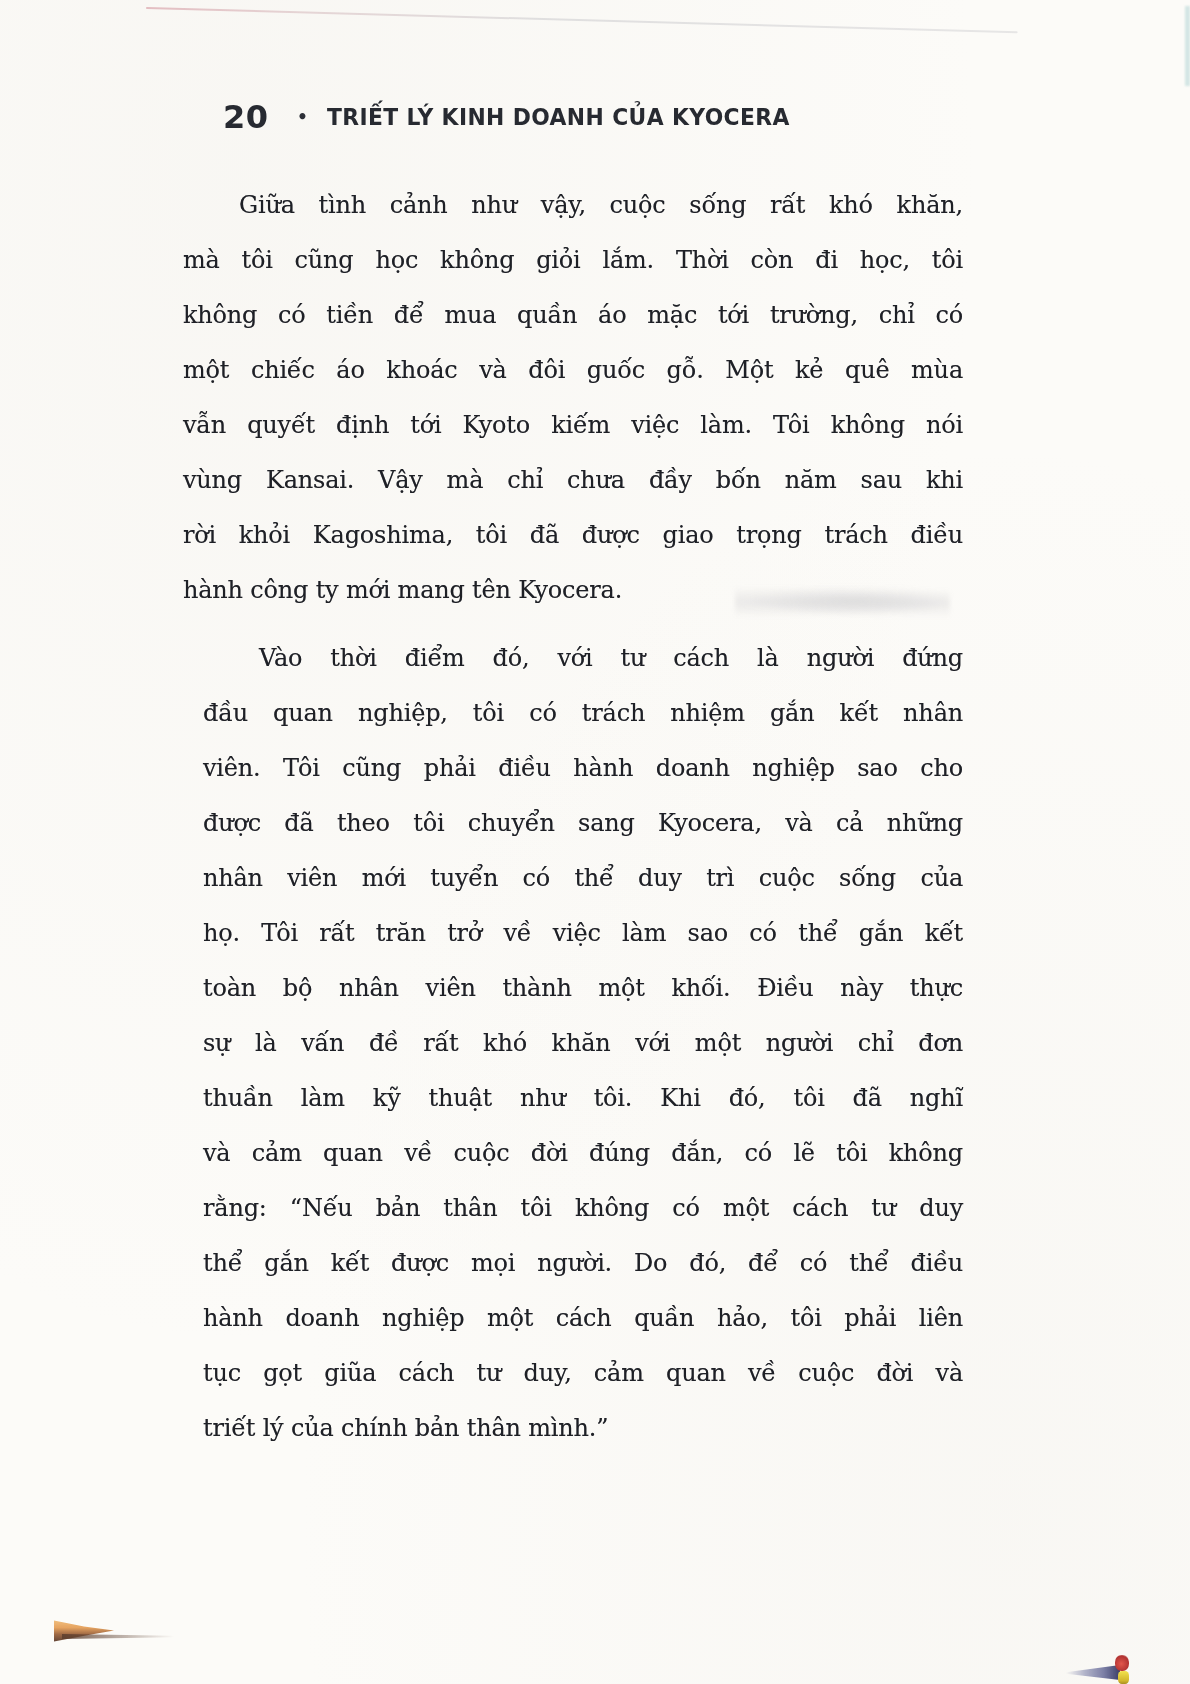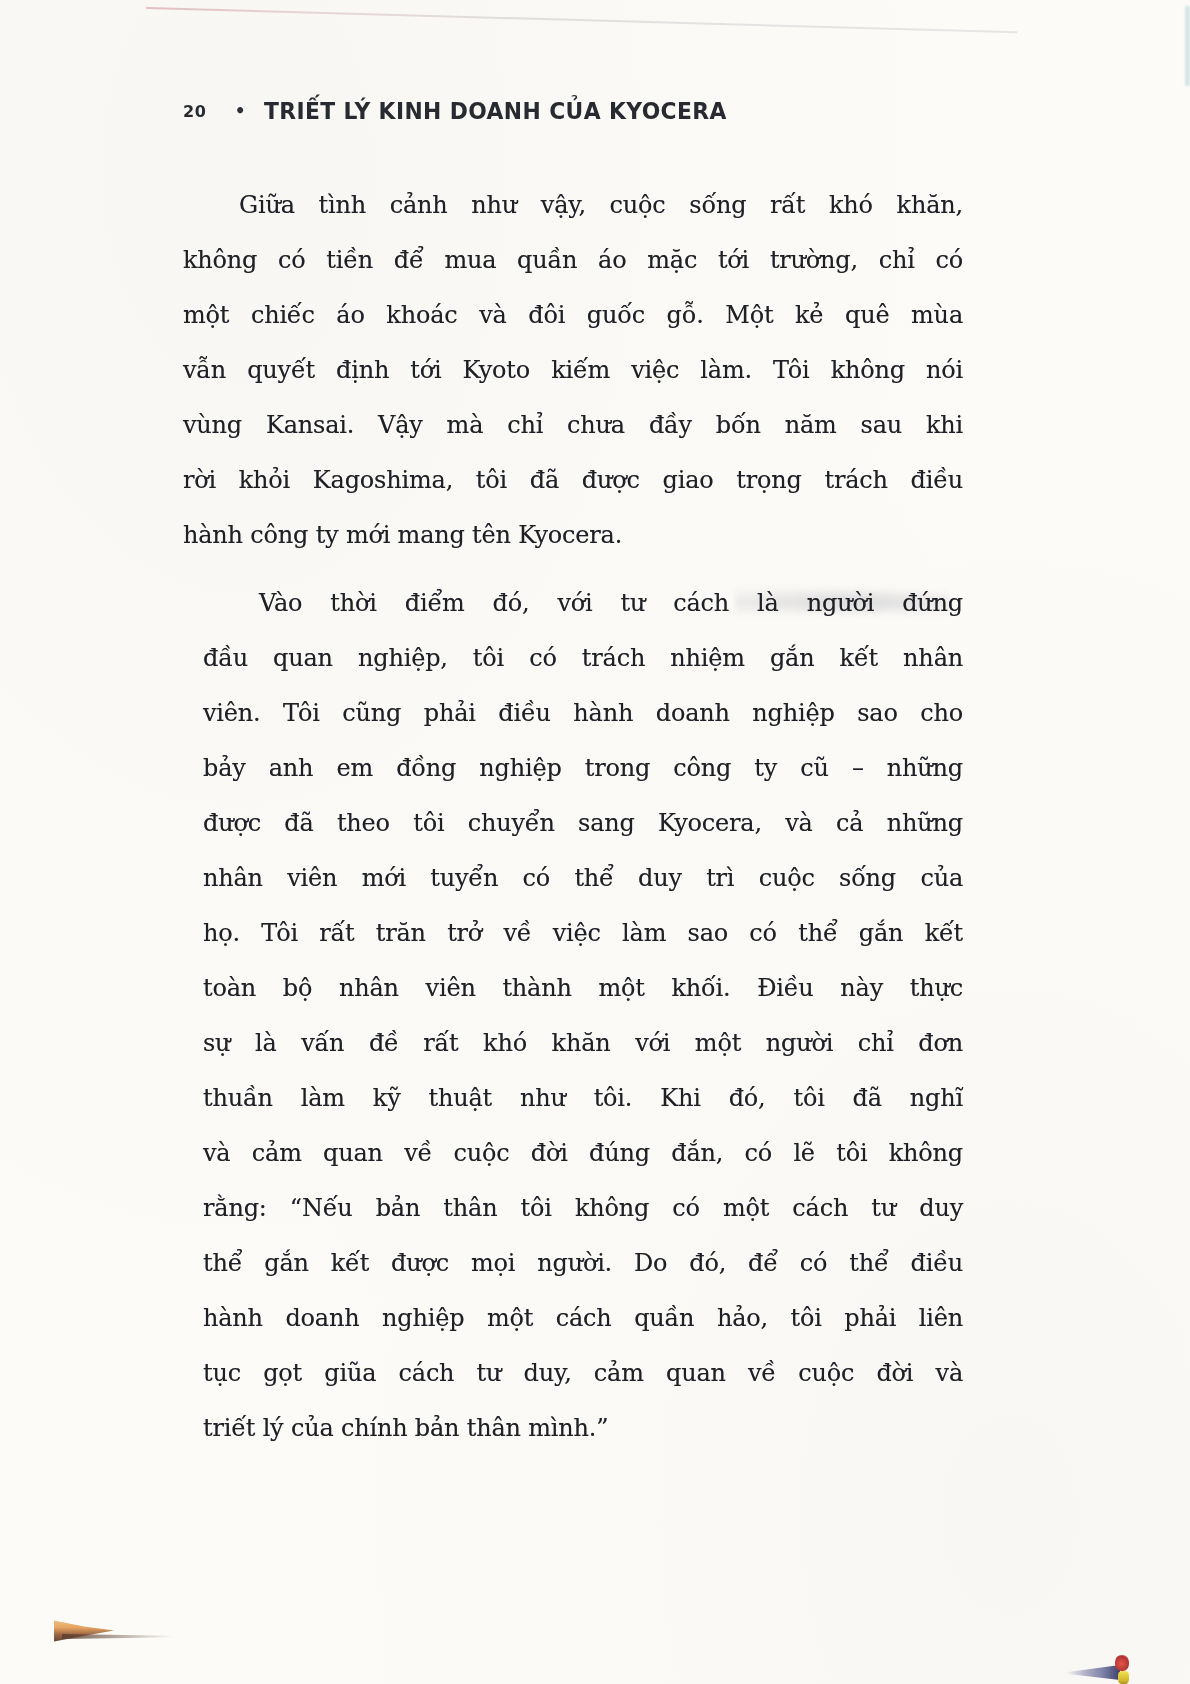--- a/index.html
+++ b/index.html
@@ -26,22 +26,23 @@
     position: absolute;
     left: 183px;
     top: 98px;
     display: flex;
     align-items: center;
     font-family: "DejaVu Sans", sans-serif;
     font-weight: bold;
     color: #272a31;
   }
   .page-number {
-    font-size: 16px;
+    font-size: 32px;
     letter-spacing: 0.5px;
+    margin-left: 40px;
   }
   .header-bullet {
     font-size: 17px;
     margin: 0 0 0 19px;
     width: 30px;
     text-align: center;
     color: #2d3038;
   }
   .running-title {
     font-size: 22.5px;
@@ -181,33 +182,33 @@
   <header class="page-header">
     <span class="page-number">20</span>
     <span class="header-bullet">•</span>
     <span class="running-title">TRIẾT LÝ KINH DOANH CỦA KYOCERA</span>
   </header>
 
   <main class="page-body">
 
     <div class="para">
       <div class="text-line first">Giữa tình cảnh như vậy, cuộc sống rất khó khăn,</div>
+      <div class="text-line">mà tôi cũng học không giỏi lắm. Thời còn đi học, tôi</div>
       <div class="text-line">không có tiền để mua quần áo mặc tới trường, chỉ có</div>
       <div class="text-line">một chiếc áo khoác và đôi guốc gỗ. Một kẻ quê mùa</div>
       <div class="text-line">vẫn quyết định tới Kyoto kiếm việc làm. Tôi không nói</div>
       <div class="text-line">vùng Kansai. Vậy mà chỉ chưa đầy bốn năm sau khi</div>
       <div class="text-line">rời khỏi Kagoshima, tôi đã được giao trọng trách điều</div>
       <div class="text-line last">hành công ty mới mang tên Kyocera.</div>
     </div>
 
     <div class="para">
       <div class="text-line first">Vào thời điểm đó, với tư cách là người đứng</div>
       <div class="text-line">đầu quan nghiệp, tôi có trách nhiệm gắn kết nhân</div>
       <div class="text-line">viên. Tôi cũng phải điều hành doanh nghiệp sao cho</div>
-      <div class="text-line">bảy anh em đồng nghiệp trong công ty cũ – những</div>
       <div class="text-line">được đã theo tôi chuyển sang Kyocera, và cả những</div>
       <div class="text-line">nhân viên mới tuyển có thể duy trì cuộc sống của</div>
       <div class="text-line">họ. Tôi rất trăn trở về việc làm sao có thể gắn kết</div>
       <div class="text-line">toàn bộ nhân viên thành một khối. Điều này thực</div>
       <div class="text-line">sự là vấn đề rất khó khăn với một người chỉ đơn</div>
       <div class="text-line">thuần làm kỹ thuật như tôi. Khi đó, tôi đã nghĩ</div>
       <div class="text-line">và cảm quan về cuộc đời đúng đắn, có lẽ tôi không</div>
       <div class="text-line">rằng: “Nếu bản thân tôi không có một cách tư duy</div>
       <div class="text-line">thể gắn kết được mọi người. Do đó, để có thể điều</div>
       <div class="text-line">hành doanh nghiệp một cách quần hảo, tôi phải liên</div>

